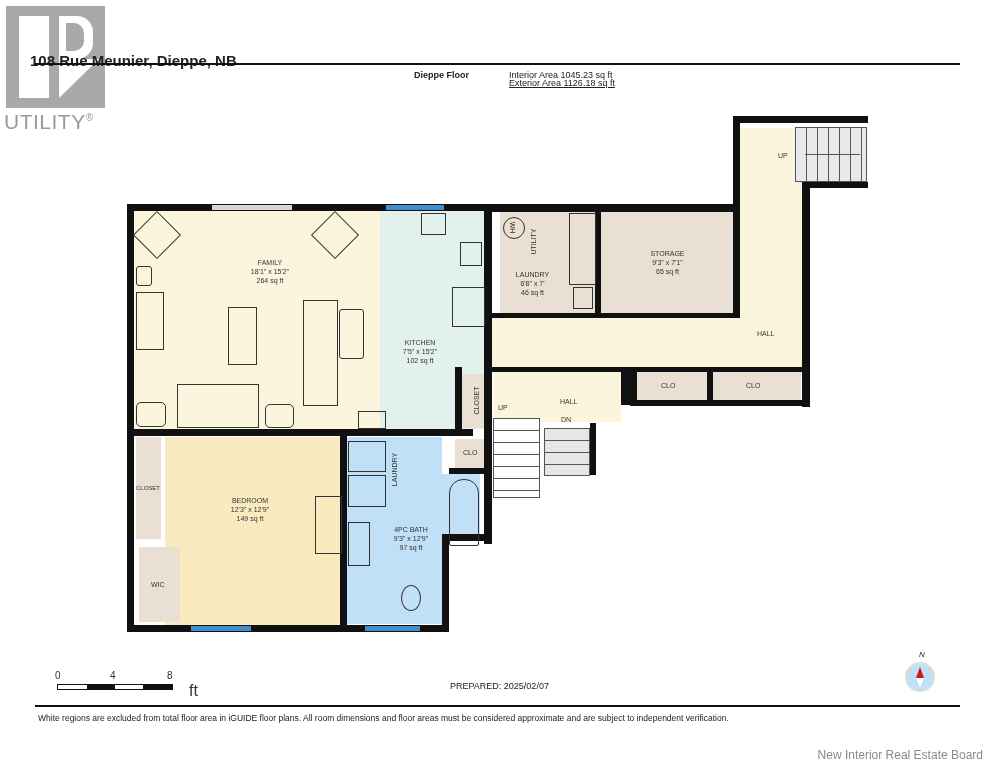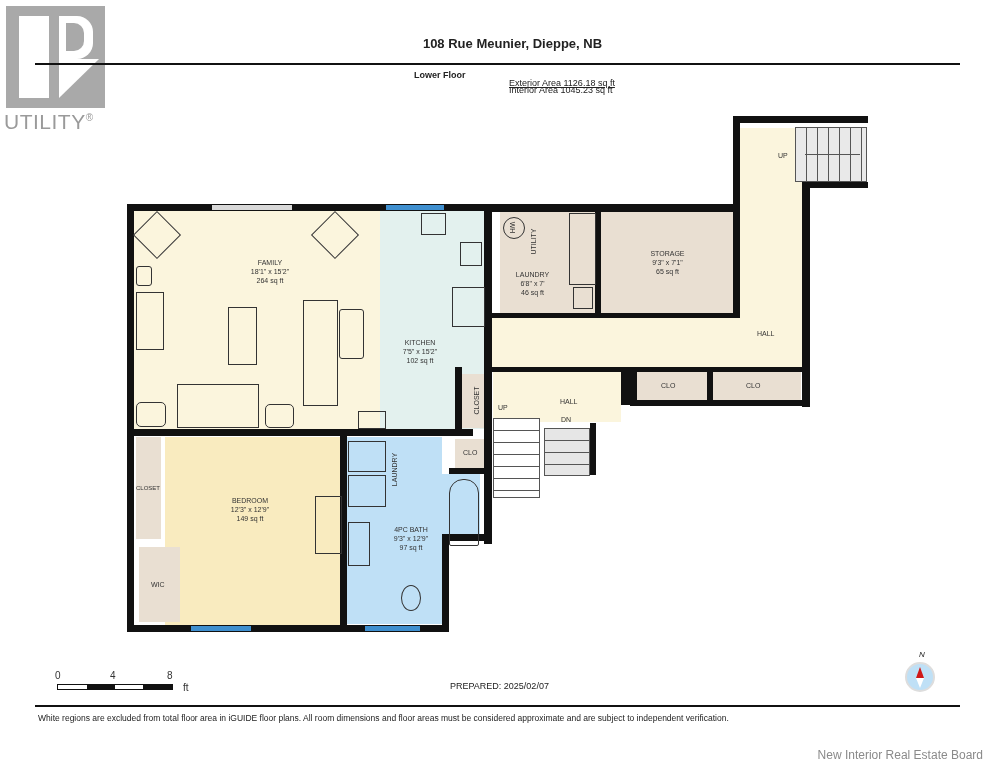--- a/index.html
+++ b/index.html
@@ -1,20 +1,20 @@
 <!DOCTYPE html>
 <html><head>
 <meta charset="utf-8">
 <style>
   html,body{margin:0;padding:0;background:#fff;}
   body{width:995px;height:768px;position:relative;overflow:hidden;font-family:"Liberation Sans",sans-serif;color:#222;}
   .abs{position:absolute;}
   .logo-box{left:6px;top:6px;width:99px;height:102px;background:#a9a9a9;}
   .logo-text{left:4px;top:110px;font-size:21px;color:#9a9a9a;letter-spacing:0.5px;}
-  .title{left:0;width:995px;top:36px;text-align:center;font-size:13px;font-weight:bold;padding-left:30px;box-sizing:border-box;}
+  .title{left:0;width:995px;top:52px;text-align:left;font-size:15px;font-weight:bold;padding-left:30px;box-sizing:border-box;}
   .rule{background:#111;}
   .floor-label{left:414px;top:70px;font-size:9px;font-weight:bold;}
   .area-line{left:509px;font-size:9px;}
   .room{box-sizing:border-box;}
   .wall{background:#111;}
   .label{font-size:7px;text-align:center;line-height:9px;color:#333;}
   .small{font-size:7px;color:#333;}
   .window-b{background:#3f8fcf;}
   .window-g{background:#d8d8d8;}
   .furn{border:1.3px solid #333;box-sizing:border-box;}
@@ -30,23 +30,23 @@
 <div class="abs logo-box">
   <div class="abs" style="left:13px;top:10px;width:30px;height:82px;background:#fff;"></div>
   <div class="abs" style="left:53px;top:10px;width:34px;height:43px;background:#fff;border-radius:0 16px 16px 0;"></div>
   <div class="abs" style="left:60px;top:17px;width:18px;height:28px;background:#a9a9a9;border-radius:0 10px 10px 0;"></div>
   <div class="abs" style="left:53px;top:53px;width:0;height:0;border-top:0 solid transparent;border-left:40px solid #fff;border-bottom:39px solid transparent;"></div>
 </div>
 <div class="abs logo-text"><span>UTILITY</span><sup style="font-size:10px">®</sup></div>
 
 <div class="abs title">108 Rue Meunier, Dieppe, NB</div>
 <div class="abs rule" style="left:35px;top:63px;width:925px;height:2px;"></div>
-<div class="abs floor-label">Lower Floor</div>
+<div class="abs floor-label">Dieppe Floor</div>
 <div class="abs area-line" style="top:78px;text-decoration:underline;">Exterior Area 1126.18 sq ft</div>
-<div class="abs area-line" style="top:85px;">Interior Area 1045.23 sq ft</div>
+<div class="abs area-line" style="top:70px;">Interior Area 1045.23 sq ft</div>
 
 <div class="abs" style="left:0;top:0;width:995px;height:640px;">
 
   <div class="abs room" style="left:133px;top:211px;width:247px;height:218px;background:#fbf5dd;"></div>
 
   <div class="abs room" style="left:380px;top:211px;width:107px;height:218px;background:#e3f1ee;"></div>
 
   <div class="abs room" style="left:500px;top:212px;width:97px;height:101px;background:#e9dfd2;"></div>
 
   <div class="abs room" style="left:601px;top:212px;width:132px;height:101px;background:#e9dfd2;"></div>
@@ -175,21 +175,21 @@
   </div>
   <div class="abs small" style="left:378px;top:466px;transform:rotate(-90deg);">LAUNDRY</div>
   <div class="abs small" style="left:151px;top:581px;">WIC</div>
 </div>
 
 <div class="abs" style="left:55px;top:670px;width:140px;height:25px;">
   <span class="abs small" style="left:0;top:0;font-size:10px;">0</span>
   <span class="abs small" style="left:55px;top:0;font-size:10px;">4</span>
   <span class="abs small" style="left:112px;top:0;font-size:10px;">8</span>
   <div class="abs" style="left:2px;top:14px;width:114px;height:4px;border:1px solid #111;background:linear-gradient(90deg,#fff 0 25%,#111 25% 50%,#fff 50% 75%,#111 75% 100%);"></div>
-  <span class="abs small" style="left:128px;top:12px;font-size:10px;">ft</span>
+  <span class="abs small" style="left:134px;top:12px;font-size:16px;">ft</span>
 </div>
 
 <div class="abs" style="left:450px;top:681px;font-size:9px;">PREPARED: 2025/02/07</div>
 
 <div class="abs" style="left:902px;top:650px;width:36px;height:48px;">
   <span class="abs" style="left:17px;top:0;font-size:8px;font-style:italic;">N</span>
   <div class="abs" style="left:3px;top:12px;width:30px;height:30px;border-radius:50%;background:#bfe0f6;border:2px solid #ddd;box-sizing:border-box;"></div>
   <div class="abs" style="left:14px;top:17px;width:0;height:0;border-left:4px solid transparent;border-right:4px solid transparent;border-bottom:11px solid #d01818;"></div>
   <div class="abs" style="left:14px;top:28px;width:0;height:0;border-left:4px solid transparent;border-right:4px solid transparent;border-top:10px solid #fff;"></div>
 </div>

